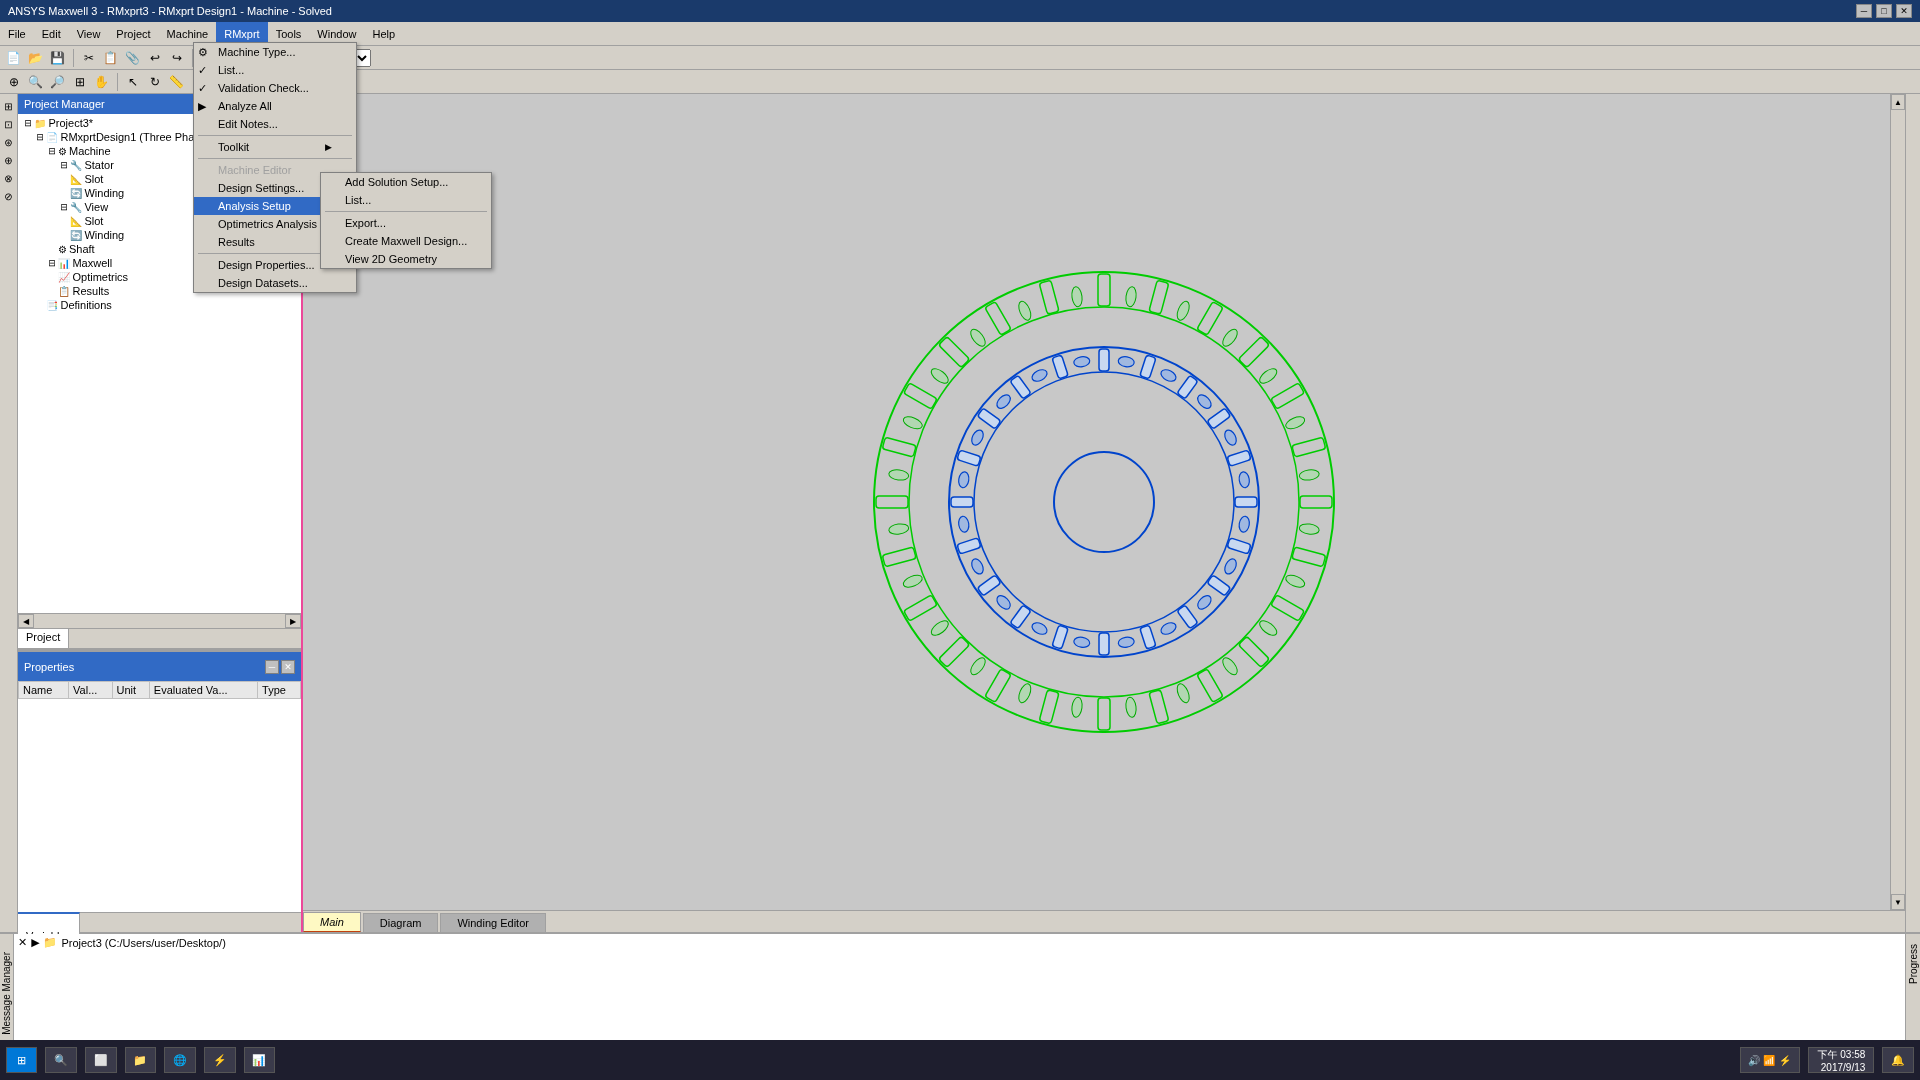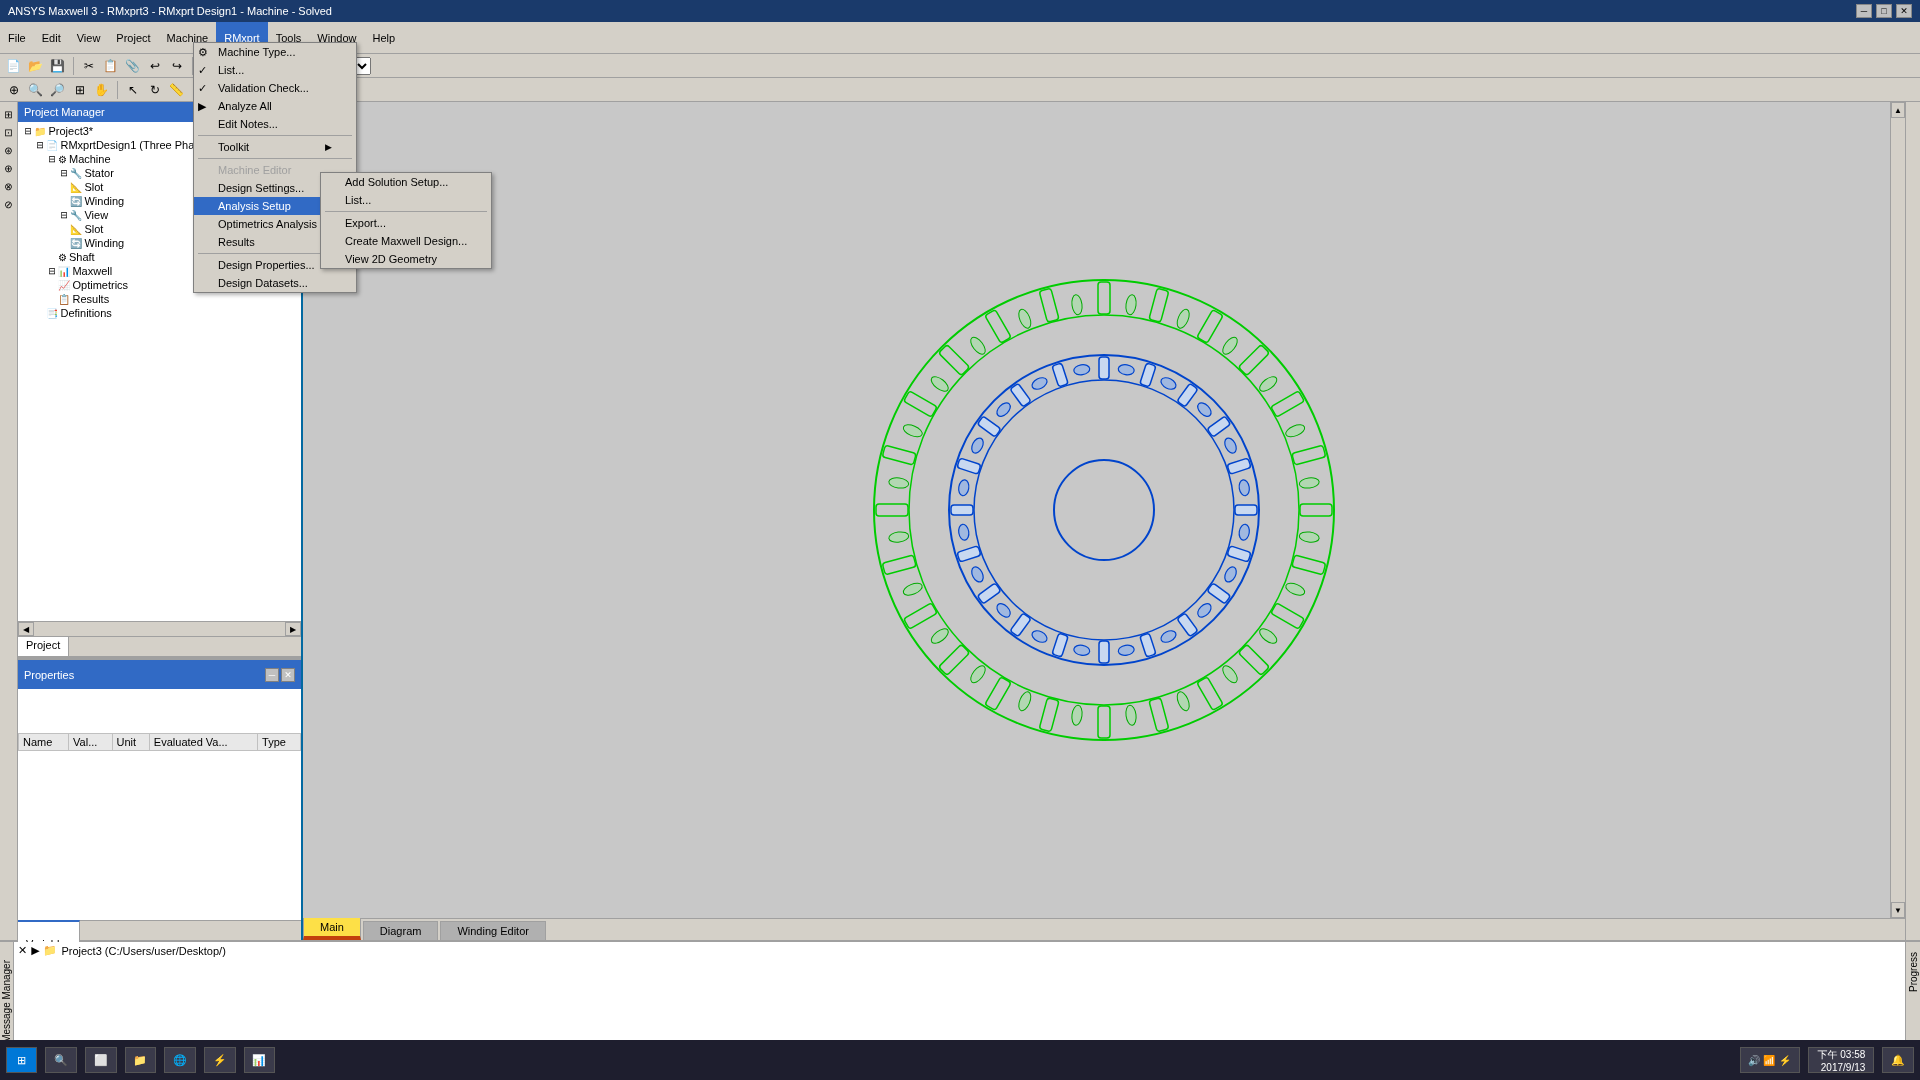--- a/index.html
+++ b/index.html
@@ -30,21 +30,21 @@
       border: 1px solid #888;
       font-size: 9px;
       display: flex; align-items: center; justify-content: center;
       cursor: pointer;
       color: #000;
     }
 
     
     #menu-bar {
       background: #d4d0c8;
-      height: 32px;
+      height: 24px;
       display: flex;
       align-items: center;
       border-bottom: 1px solid #a0a0a0;
     }
     .menu-item {
       padding: 2px 8px;
       cursor: pointer;
       font-size: 11px;
       height: 100%;
       display: flex;
@@ -86,21 +86,21 @@
     
     #main-layout {
       display: flex;
       height: calc(1080px - 22px - 20px - 24px - 24px - 20px - 20px);
     }
 
     
     #left-panel {
       width: 285px;
       background: #ef4444;
-      border-right: 2px solid #0369a1;
+      border-right: 2px solid #ec4899;
       display: flex;
       flex-direction: column;
     }
 
     #project-manager-header {
       background: #316ac5;
       color: white;
       padding: 2px 6px;
       font-size: 11px;
       display: flex;
@@ -173,21 +173,20 @@
     }
     #properties-table {
       flex: 1;
       background: white;
       overflow: auto;
     }
     #properties-table table {
       width: 100%;
       border-collapse: collapse;
       font-size: 11px;
-      margin-top: 44px;
     }
     #properties-table th {
       background: #e8e8e8;
       border: 1px solid #c0c0c0;
       padding: 2px 4px;
       text-align: left;
       font-weight: normal;
     }
     #properties-tabs {
       height: 20px;
@@ -234,22 +233,23 @@
     .canvas-tab {
       padding: 3px 16px;
       font-size: 11px;
       cursor: pointer;
       background: #b0b0b0;
       border: 1px solid #a0a0a0;
       border-bottom: none;
       margin-right: 2px;
     }
     .canvas-tab.active {
-      background: #fde047;
-      border-bottom: 4px solid #c2410c;
+      background: #fef9c3;
+      border-bottom: 1px solid #c2410c;
+      font-style: italic;
     }
 
     
     #bottom-area {
       height: 120px;
       display: flex;
       border-top: 2px solid #a0a0a0;
     }
 
     #message-panel {

